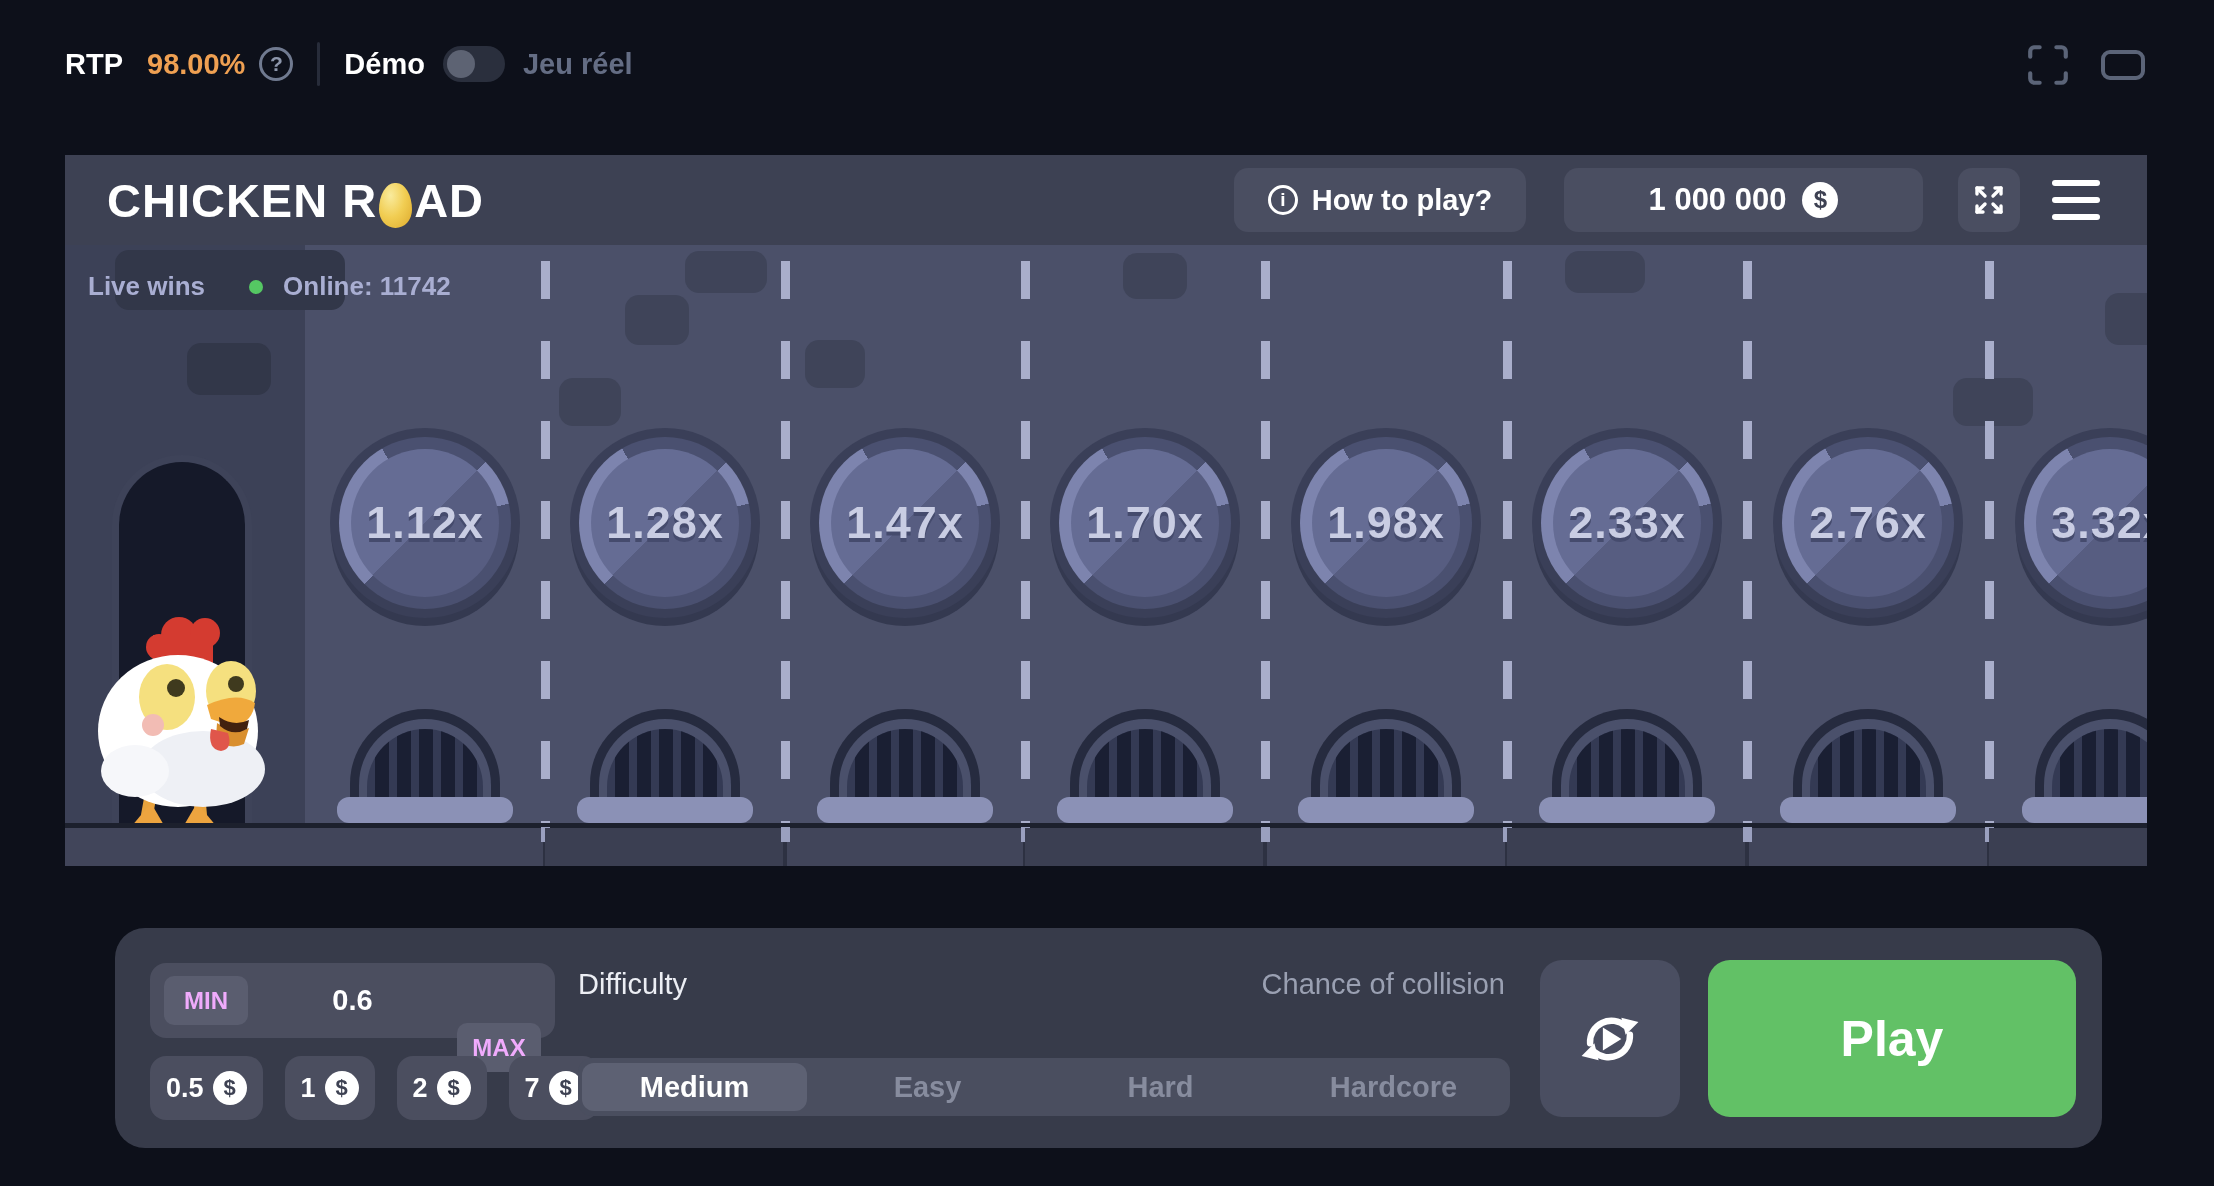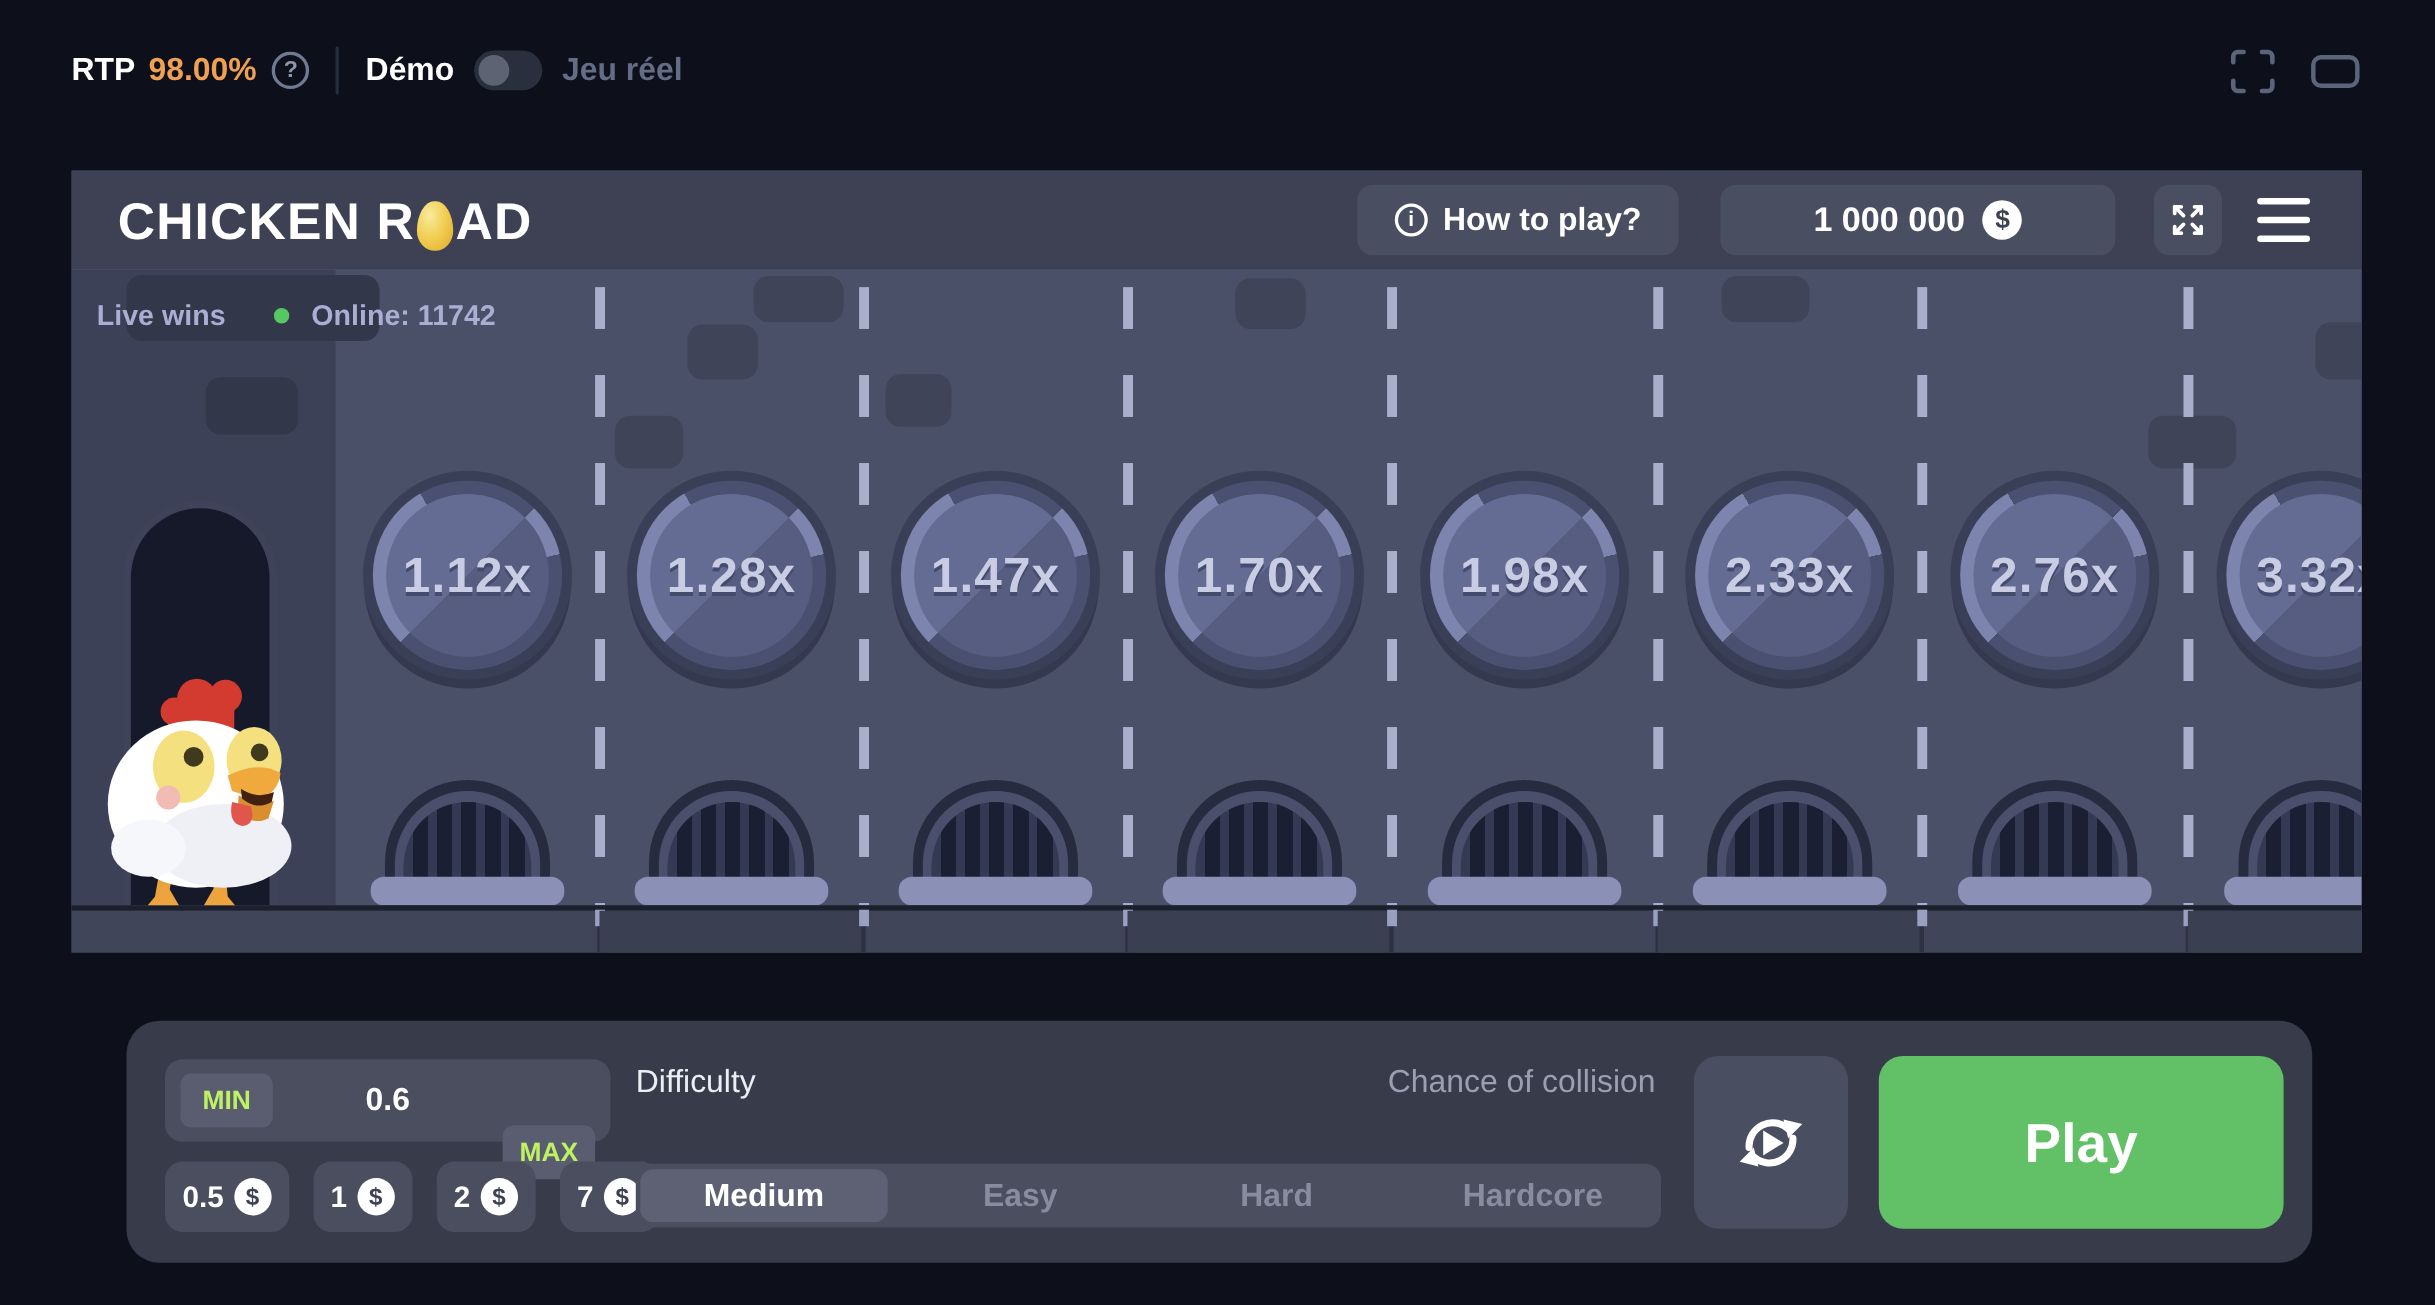--- a/index.html
+++ b/index.html
@@ -6,21 +6,21 @@
   html,body { background:#0d101a; }
   .page {
     position:relative; width:2214px; height:1186px; overflow:hidden;
     background:#0d101a;
     font-family:"Liberation Sans","DejaVu Sans",sans-serif;
     color:#fff; -webkit-font-smoothing:antialiased;
   }
   
   .topbar { position:absolute; left:65px; top:38px; height:52px; display:flex; align-items:center; }
   .rtp-label { font-size:29px; font-weight:bold; color:#ffffff; }
-  .rtp-value { font-size:29px; font-weight:bold; color:#efa052; margin-left:12px; }
+  .rtp-value { font-size:29px; font-weight:bold; color:#efa052; margin-left:24px; }
   .q-icon { width:34px; height:34px; border-radius:50%; border:3px solid #707a90; color:#8d96ab;
             font-size:21px; font-weight:bold; display:flex; align-items:center; justify-content:center;
             margin-left:14px; }
   .tb-divider { width:3px; height:44px; background:#272c3a; margin:0 24px; border-radius:2px; }
   .demo-label { font-size:29px; font-weight:bold; color:#ffffff; }
   .toggle { position:relative; width:62px; height:36px; border-radius:18px; background:#2a2f3d; margin:0 18px; }
   .toggle .knob { position:absolute; left:4px; top:4px; width:28px; height:28px; border-radius:50%; background:#5d6373; }
   .real-label { font-size:29px; font-weight:bold; color:#646d84; }
   .tb-icons { position:absolute; right:67px; top:42px; display:flex; gap:28px; align-items:center; }
   
@@ -72,21 +72,21 @@
   .chicken { position:absolute; left:18px; top:366px; z-index:4; }
   .road-line { position:absolute; left:0; top:578px; width:2082px; height:5px; background:#1c202d; }
   .curb { position:absolute; left:0; top:583px; width:2082px; height:38px; background:#41455a; }
   .curb-notch { position:absolute; top:0; width:4px; height:38px; background:#2d3142; }
   .curb-tick { position:absolute; top:-1px; width:9px; height:15px; background:#9aa0bf; }
   .curb-seg-shade { position:absolute; top:0; height:38px; background:#3b3f52; }
   
   .panel { position:absolute; left:115px; top:928px; width:1987px; height:220px; background:#373b4a; border-radius:30px; }
   .betbox { position:absolute; left:35px; top:35px; width:405px; height:75px; background:#4b4e5f; border-radius:16px; }
   .minmax { position:absolute; top:13px; width:84px; height:49px; background:#5a5d6f; border-radius:10px;
-            font-size:24px; font-weight:bold; color:#bef264; display:flex; align-items:center; justify-content:center; cursor:pointer; }
+            font-size:24px; font-weight:bold; color:#f0abfc; display:flex; align-items:center; justify-content:center; cursor:pointer; }
   .min-btn { left:14px; } .max-btn { right:14px;margin-top:47px; }
   .bet-value { position:absolute; inset:0; display:flex; align-items:center; justify-content:center;
                font-size:29px; font-weight:bold; color:#fff; }
   .chips { position:absolute; left:35px; top:128px; display:flex; gap:22px; }
   .chip { height:64px; min-width:78px; padding:0 16px; background:#4b4e5f; border-radius:16px; display:flex;
           align-items:center; justify-content:center; gap:9px; font-size:27px; font-weight:bold; color:#fff; cursor:pointer; }
   .chip .coin { width:34px; height:34px; font-size:22px; }
   .diff-label { position:absolute; left:463px; top:40px; font-size:29px; color:#eceef4; }
   .collision-label { position:absolute; right:597px; top:40px; font-size:29px; color:#9aa0b2; }
   .seg { position:absolute; left:463px; top:130px; width:932px; height:58px; background:#4a4e5f; border-radius:14px; display:flex; }

